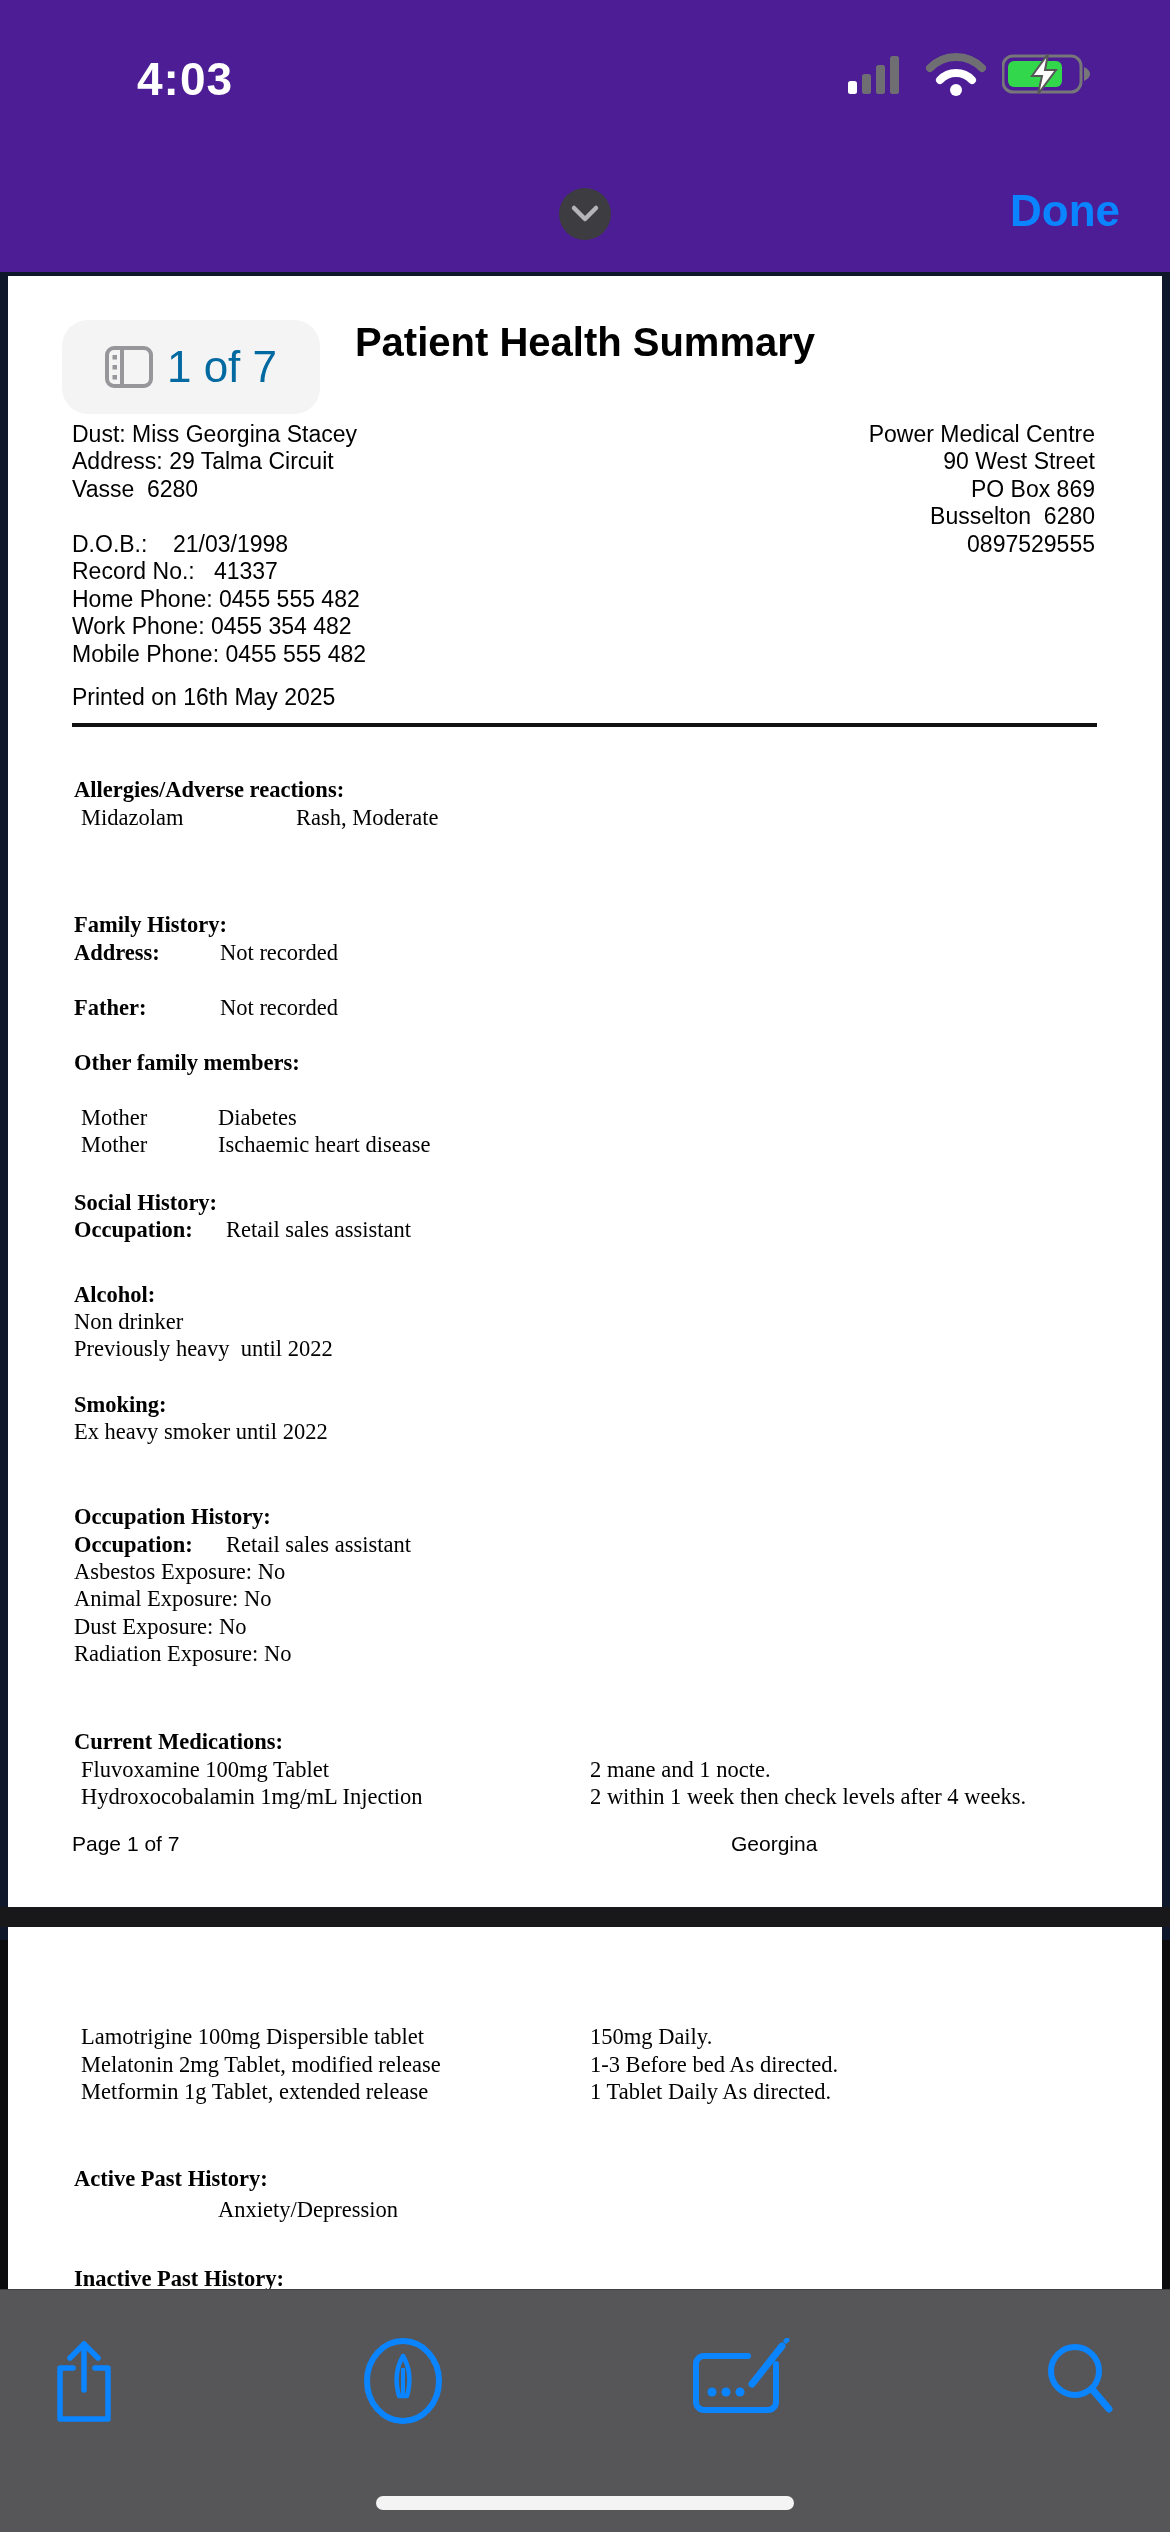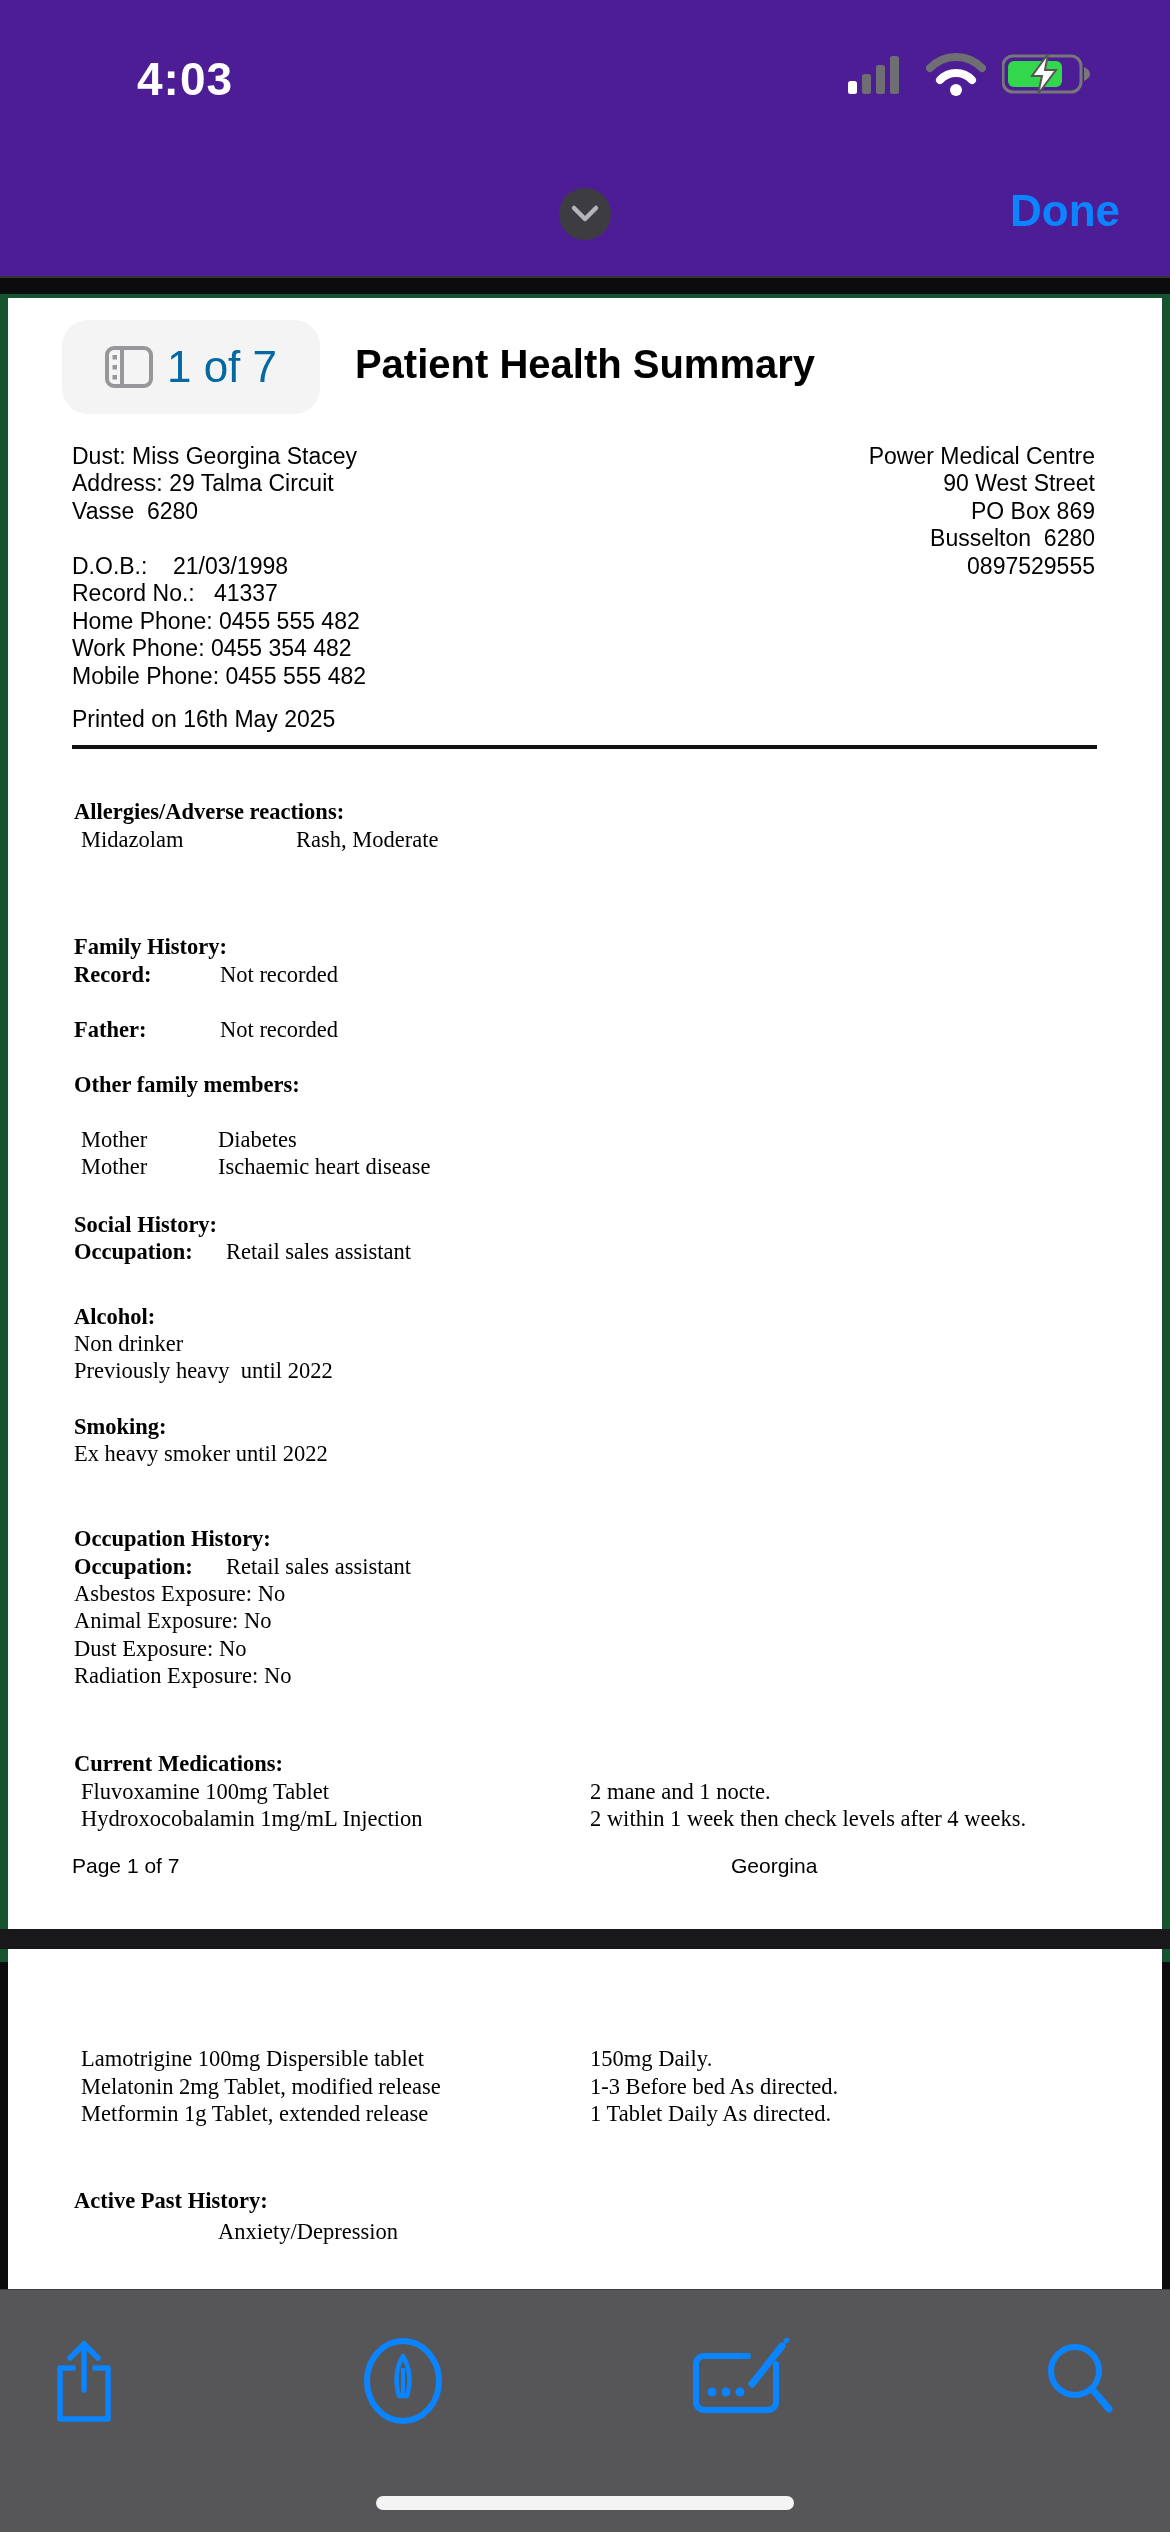--- a/index.html
+++ b/index.html
@@ -15,21 +15,21 @@
 
   .nav-title-group{position:absolute;left:0;top:184px;width:1170px;height:60px;
                    display:flex;justify-content:center;align-items:center;gap:20px;}
   .nav-title{color:#fff;font-size:46px;font-weight:700;letter-spacing:0.5px;}
   .chev-btn{width:52px;height:52px;border-radius:50%;background:#3d3d41;
             display:flex;align-items:center;justify-content:center;}
   .done-btn{position:absolute;right:50px;top:186px;color:#0a84ff;
             font-size:44px;font-weight:700;}
 
   
-  .pages{position:absolute;left:0;top:294px;width:1170px;height:1668px;background:#14532d;}
+  .pages{position:absolute;left:0;top:272px;width:1170px;height:1668px;background:#0f172a;}
   .page{position:absolute;left:8px;width:1154px;background:#fff;}
   .page1{top:4px;height:1631px;}
   .page2{top:1655px;height:877px;}
   .page-gap{position:absolute;left:0;top:1635px;width:1170px;height:20px;background:#18181a;}
 
   .page-pill{position:absolute;left:62px;top:320px;width:258px;height:94px;border-radius:26px;
              background:#f4f4f5;display:flex;align-items:center;justify-content:center;gap:14px;z-index:5;}
   .page-pill-label{color:#0369a1;font-size:44px;}
 
   
@@ -115,21 +115,21 @@
       <div class="l sans right-col" style="top:255px;">0897529555</div>
 
       <div class="l sans" style="left:64px;top:408px;">Printed on 16th May 2025</div>
       <div class="rline" style="top:447px;"></div>
 
       <div class="l serif b" style="left:66px;top:501px;">Allergies/Adverse reactions:</div>
       <div class="l serif" style="left:73px;top:529px;">Midazolam</div>
       <div class="l serif" style="left:288px;top:529px;">Rash, Moderate</div>
 
       <div class="l serif b" style="left:66px;top:636px;">Family History:</div>
-      <div class="l serif b" style="left:66px;top:664px;">Record:</div>
+      <div class="l serif b" style="left:66px;top:664px;">Address:</div>
       <div class="l serif" style="left:212px;top:664px;">Not recorded</div>
       <div class="l serif b" style="left:66px;top:719px;">Father:</div>
       <div class="l serif" style="left:212px;top:719px;">Not recorded</div>
 
       <div class="l serif b" style="left:66px;top:774px;">Other family members:</div>
       <div class="l serif" style="left:73px;top:829px;">Mother</div>
       <div class="l serif" style="left:210px;top:829px;">Diabetes</div>
       <div class="l serif" style="left:73px;top:856px;">Mother</div>
       <div class="l serif" style="left:210px;top:856px;">Ischaemic heart disease</div>
 

